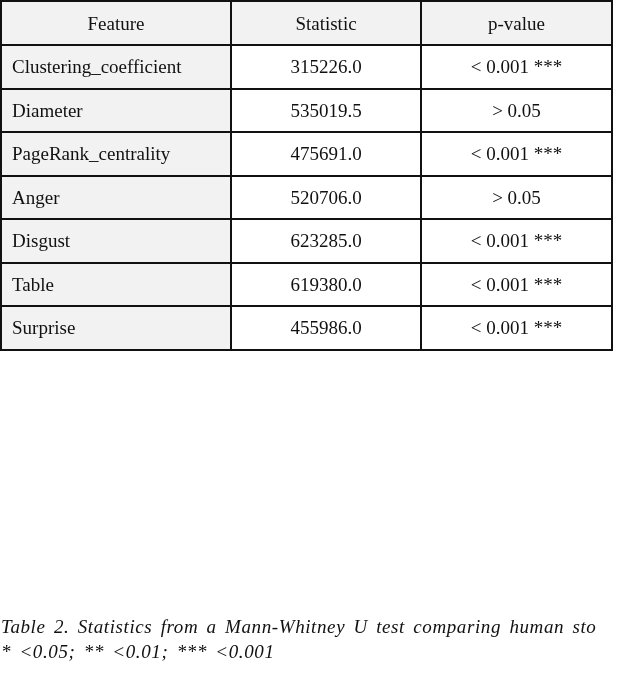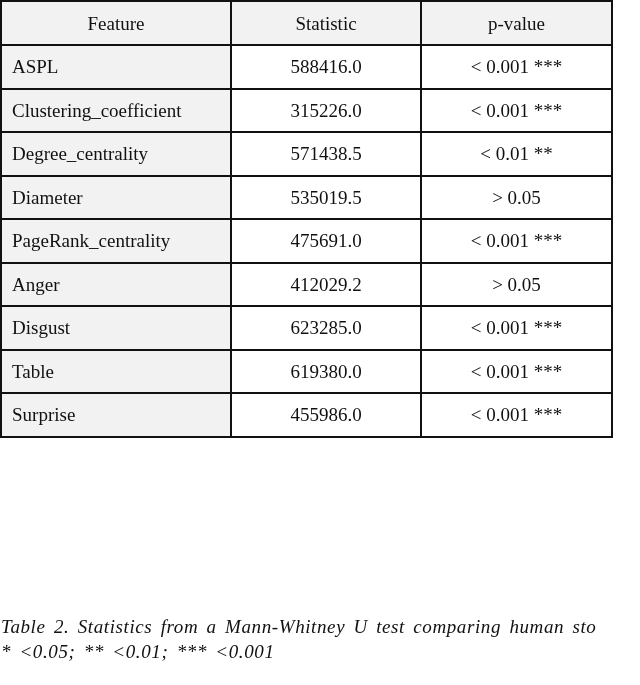--- a/index.html
+++ b/index.html
@@ -83,47 +83,37 @@
     </colgroup>
     <thead>
       <tr>
         <th>Feature</th>
         <th>Statistic</th>
         <th>p-value</th>
       </tr>
     </thead>
     <tbody>
       <tr>
-        <td class="feature">ASPL</td>
-        <td class="stat">588416.0</td>
-        <td class="pval">&lt; 0.001 ***</td>
-      </tr>
-      <tr>
         <td class="feature">Clustering_coefficient</td>
         <td class="stat">315226.0</td>
         <td class="pval">&lt; 0.001 ***</td>
-      </tr>
-      <tr>
-        <td class="feature">Degree_centrality</td>
-        <td class="stat">571438.5</td>
-        <td class="pval">&lt; 0.01 **</td>
       </tr>
       <tr>
         <td class="feature">Diameter</td>
         <td class="stat">535019.5</td>
         <td class="pval">&gt; 0.05</td>
       </tr>
       <tr>
         <td class="feature">PageRank_centrality</td>
         <td class="stat">475691.0</td>
         <td class="pval">&lt; 0.001 ***</td>
       </tr>
       <tr>
         <td class="feature">Anger</td>
-        <td class="stat">412029.2</td>
+        <td class="stat">520706.0</td>
         <td class="pval">&gt; 0.05</td>
       </tr>
       <tr>
         <td class="feature">Disgust</td>
         <td class="stat">623285.0</td>
         <td class="pval">&lt; 0.001 ***</td>
       </tr>
       <tr>
         <td class="feature">Table</td>
         <td class="stat">619380.0</td>

